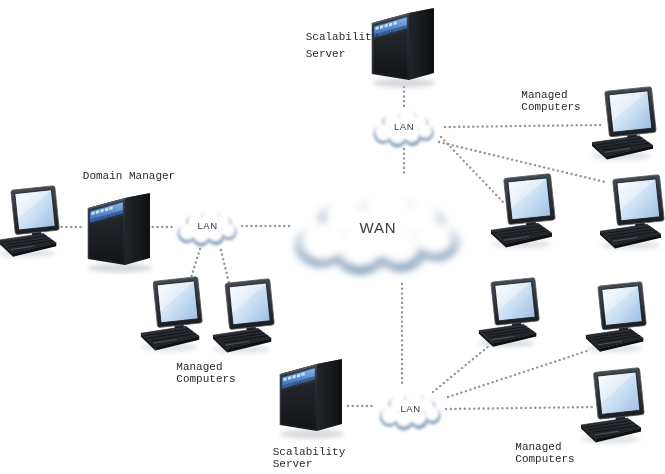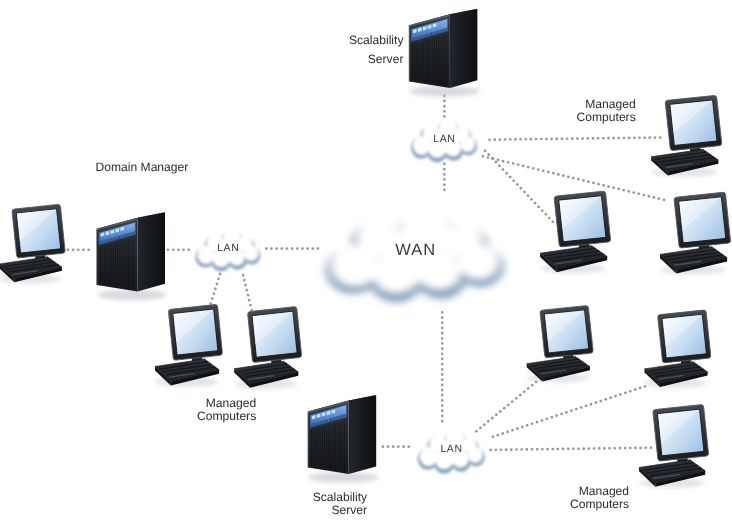--- a/index.html
+++ b/index.html
@@ -14,23 +14,23 @@
   .node{position:absolute;}
   .node svg{width:100%;height:100%;display:block;overflow:visible;}
   .cloud-label{
     position:absolute;inset:0;
     display:flex;align-items:center;justify-content:center;
     color:#3a3a3a;letter-spacing:0.06em;
     font-family:"Liberation Sans",sans-serif;
   }
   .diagram-label{
     position:absolute;transform:translateX(-50%);
-    text-align:right;white-space:nowrap;
+    text-align:left;white-space:nowrap;
     font-size:11px;color:#2b2b2b;
-    font-family:Liberation Sans, sans-serif;
+    font-family:Liberation Mono, monospace;
   }
 </style>
 </head>
 <body>
 
 <div id="canvas" style="background: rgb(255, 255, 255);">
   <svg id="edge-layer" viewBox="0 0 665 474" xmlns="http://www.w3.org/2000/svg">
       <polyline points="57,227 82,227" class="edge" stroke="#969696"></polyline>
       <polyline points="148,227 174,227" class="edge" stroke="#969696"></polyline>
       <polyline points="242,226 293,226" class="edge" stroke="#969696"></polyline>
@@ -749,21 +749,21 @@
             <circle cx="82" cy="40" r="10"></circle>
           <circle cx="31" cy="26" r="11"></circle>
             <circle cx="55" cy="21" r="13"></circle>
           <circle cx="74" cy="28" r="10"></circle>
             <circle cx="50" cy="36" r="16"></circle>
         </g>
       </g>
     </svg>
     <span class="cloud-label" style="font-size: 15px;">WAN</span>
   </div>
-    <div class="diagram-label" style="left: 129px; top: 146px; line-height: 12px;">
+    <div class="diagram-label" style="left: 129px; top: 170px; line-height: 12px;">
       <div>Domain Manager</div>
     </div>
     <div class="diagram-label" style="left: 342px; top: 29px; line-height: 17px;">
       <div>Scalability</div>
       <div>Server</div>
     </div>
     <div class="diagram-label" style="left: 551px; top: 89px; line-height: 12px;">
       <div>Managed</div>
       <div>Computers</div>
     </div>

